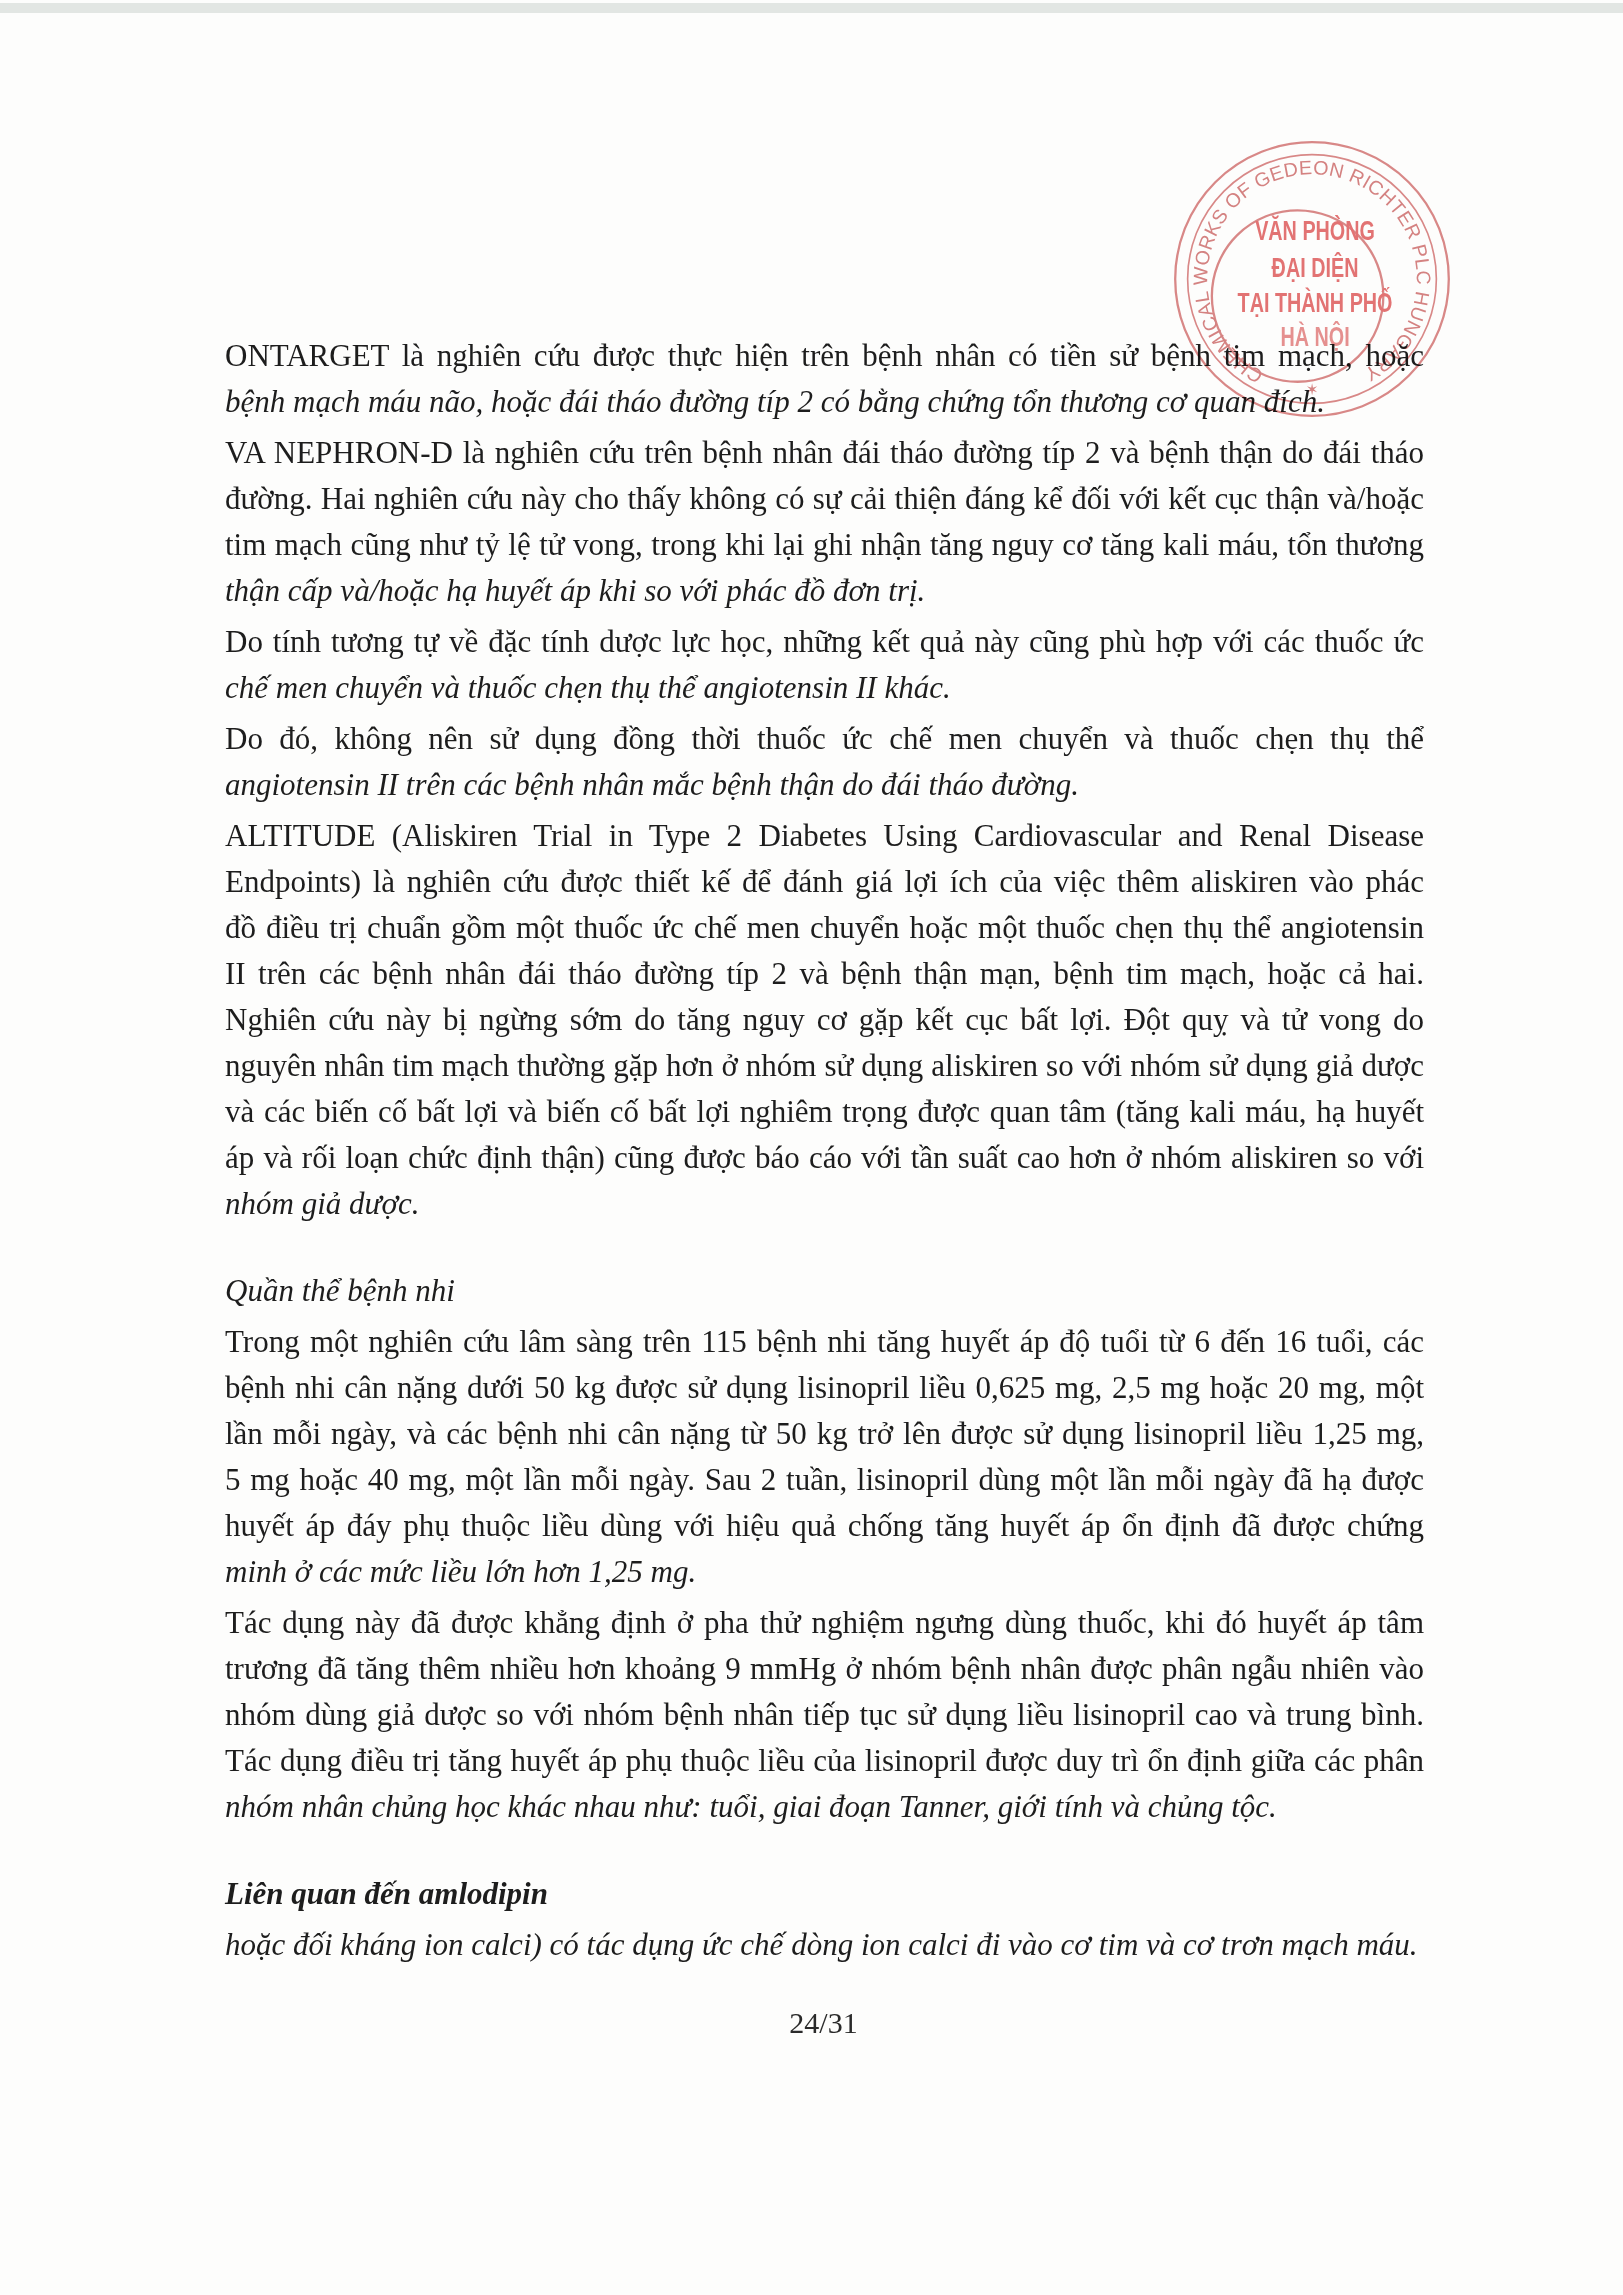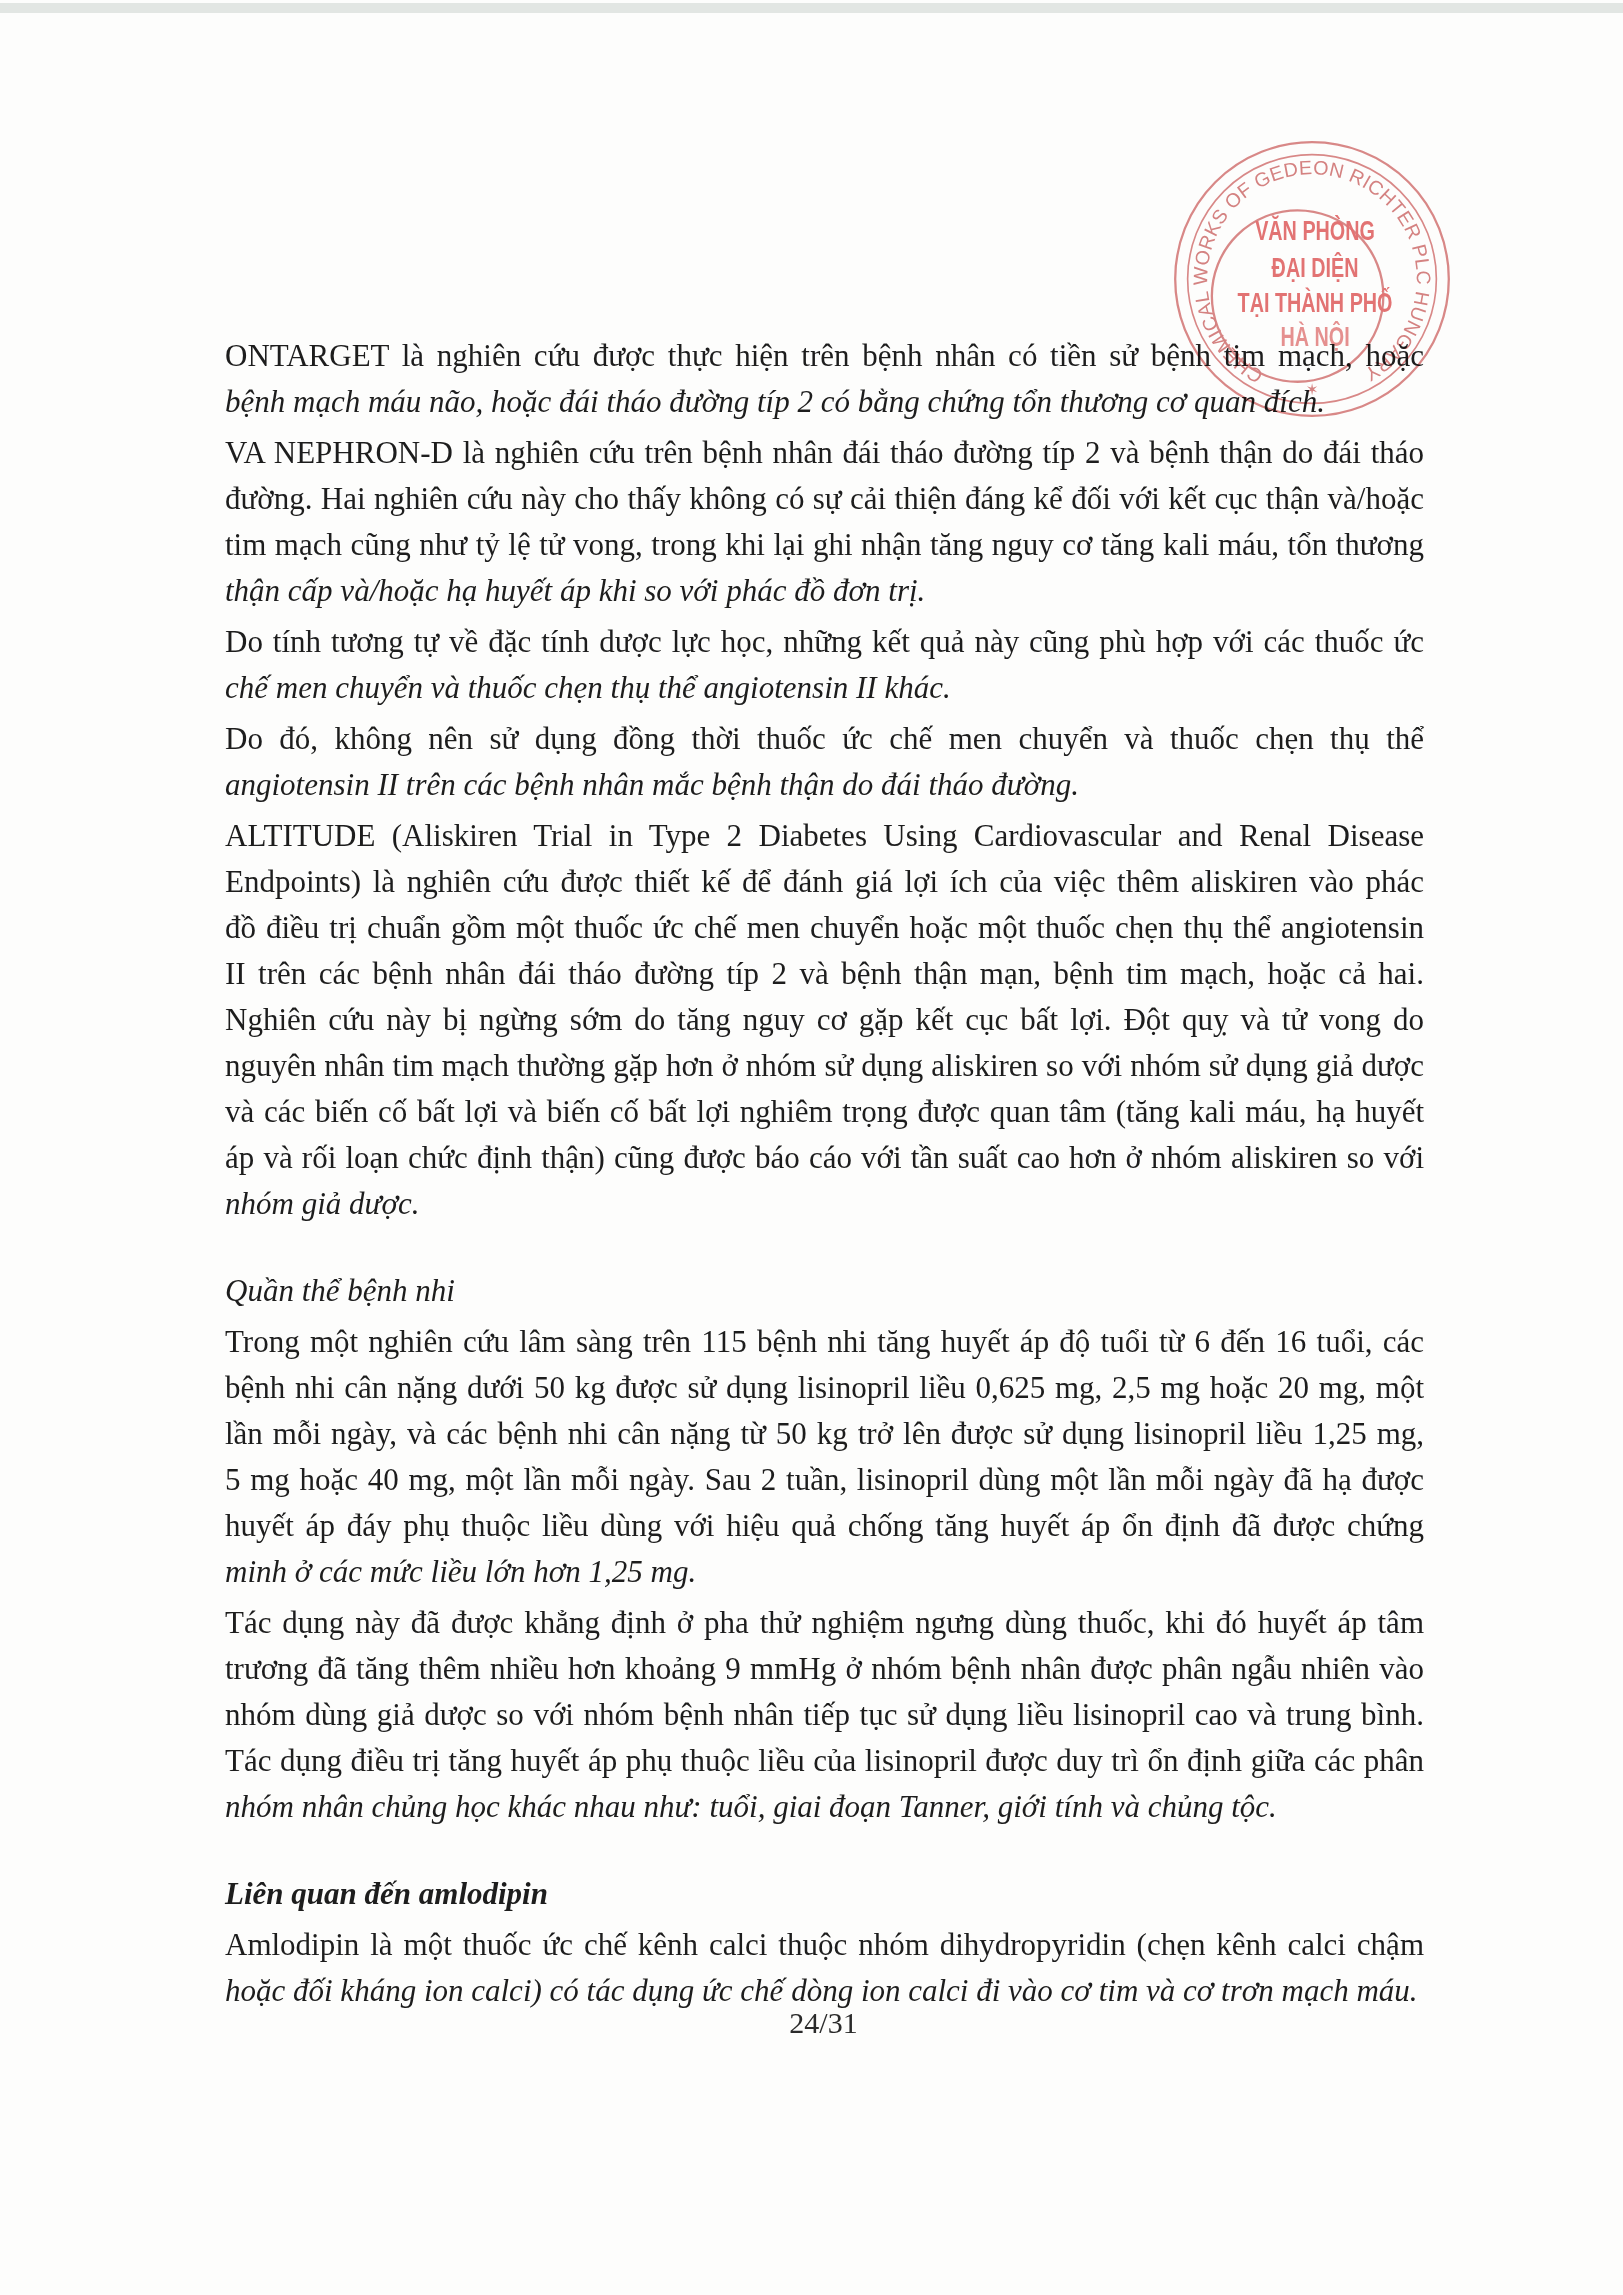--- a/index.html
+++ b/index.html
@@ -89,21 +89,20 @@
         <div class="line">Tác dụng này đã được khẳng định ở pha thử nghiệm ngưng dùng thuốc, khi đó huyết áp tâm</div>
         <div class="line">trương đã tăng thêm nhiều hơn khoảng 9 mmHg ở nhóm bệnh nhân được phân ngẫu nhiên vào</div>
         <div class="line">nhóm dùng giả dược so với nhóm bệnh nhân tiếp tục sử dụng liều lisinopril cao và trung bình.</div>
         <div class="line">Tác dụng điều trị tăng huyết áp phụ thuộc liều của lisinopril được duy trì ổn định giữa các phân</div>
         <div class="line last">nhóm nhân chủng học khác nhau như: tuổi, giai đoạn Tanner, giới tính và chủng tộc.</div>
       </div>
       <div class="block heading_bold_italic">
         <div class="line last">Liên quan đến amlodipin</div>
       </div>
       <div class="block paragraph">
-        <div class="line">Amlodipin là một thuốc ức chế kênh calci thuộc nhóm dihydropyridin (chẹn kênh calci chậm</div>
         <div class="line last">hoặc đối kháng ion calci) có tác dụng ức chế dòng ion calci đi vào cơ tim và cơ trơn mạch máu.</div>
       </div>
     </div>
 
   <div id="stamp">
     <svg width="288" height="288" viewBox="0 0 440 440">
       <g fill="none" stroke="#d47474">
         <circle cx="220" cy="220" r="209" stroke-width="3.5"></circle>
         <circle cx="220" cy="220" r="190" stroke-width="2.5"></circle>
         <circle cx="198" cy="246" r="131" stroke-width="3.5"></circle>

